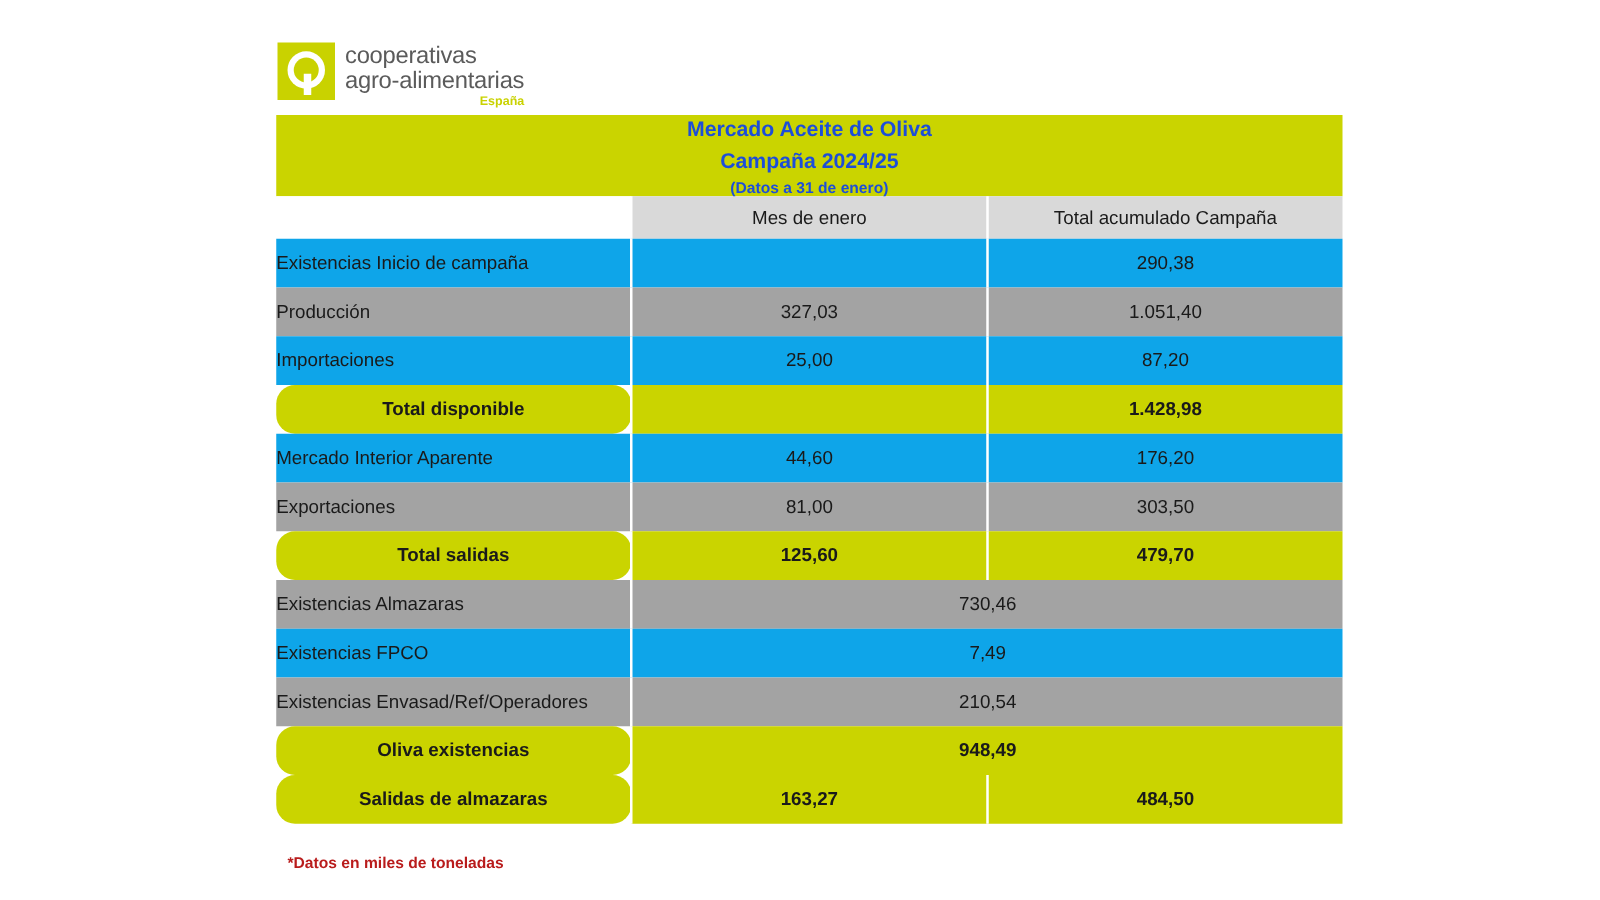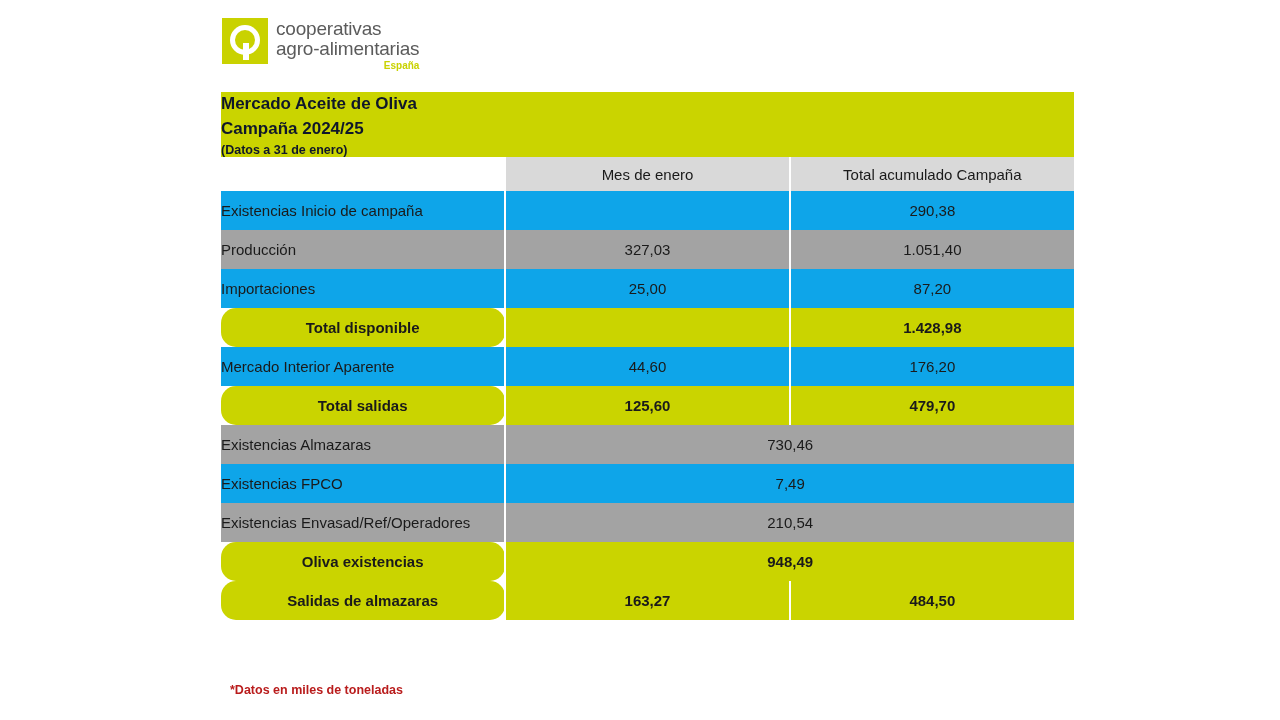--- a/index.html
+++ b/index.html
@@ -17,21 +17,21 @@
   .page {
     position: relative;
     width: 1280px;
     height: 720px;
   }
 
   
   .logo {
     position: absolute;
     left: 222px;
-    top: 18px;
+    top: 34px;
     display: flex;
     align-items: flex-start;
   }
   .logo-mark {
     width: 46px;
     height: 46px;
     background: #c9d200;
     position: relative;
     flex: 0 0 auto;
   }
@@ -93,21 +93,22 @@
     border-collapse: collapse;
     width: 853px;
     table-layout: fixed;
   }
   table.market td, table.market th {
     padding: 0;
     margin: 0;
   }
   .title-cell {
     background: #cad400;
-    color: #0f172a;
+    color: #1d4ed8;
+    text-align: center;
     height: 59px;
     vertical-align: middle;
     padding: 6px 0 8px 0;
   }
   .title-cell .t1,
   .title-cell .t2 {
     font-size: 17px;
     font-weight: bold;
     line-height: 1.45;
   }
@@ -226,20 +227,25 @@
           <tr class="total">
             <td class="label">Total disponible</td>
             <td class="num cellsep"></td>
             <td class="num wide cellsep">1.428,98</td>
           </tr>
           <tr class="data odd">
             <td class="label">Mercado Interior Aparente</td>
             <td class="num cellsep">44,60</td>
             <td class="num wide cellsep">176,20</td>
           </tr>
+          <tr class="data even">
+            <td class="label">Exportaciones</td>
+            <td class="num cellsep">81,00</td>
+            <td class="num wide cellsep">303,50</td>
+          </tr>
           <tr class="total">
             <td class="label">Total salidas</td>
             <td class="num cellsep">125,60</td>
             <td class="num wide cellsep">479,70</td>
           </tr>
           <tr class="data even">
             <td class="label">Existencias Almazaras</td>
             <td class="num cellsep" colspan="2">730,46</td>
           </tr>
           <tr class="data odd">

